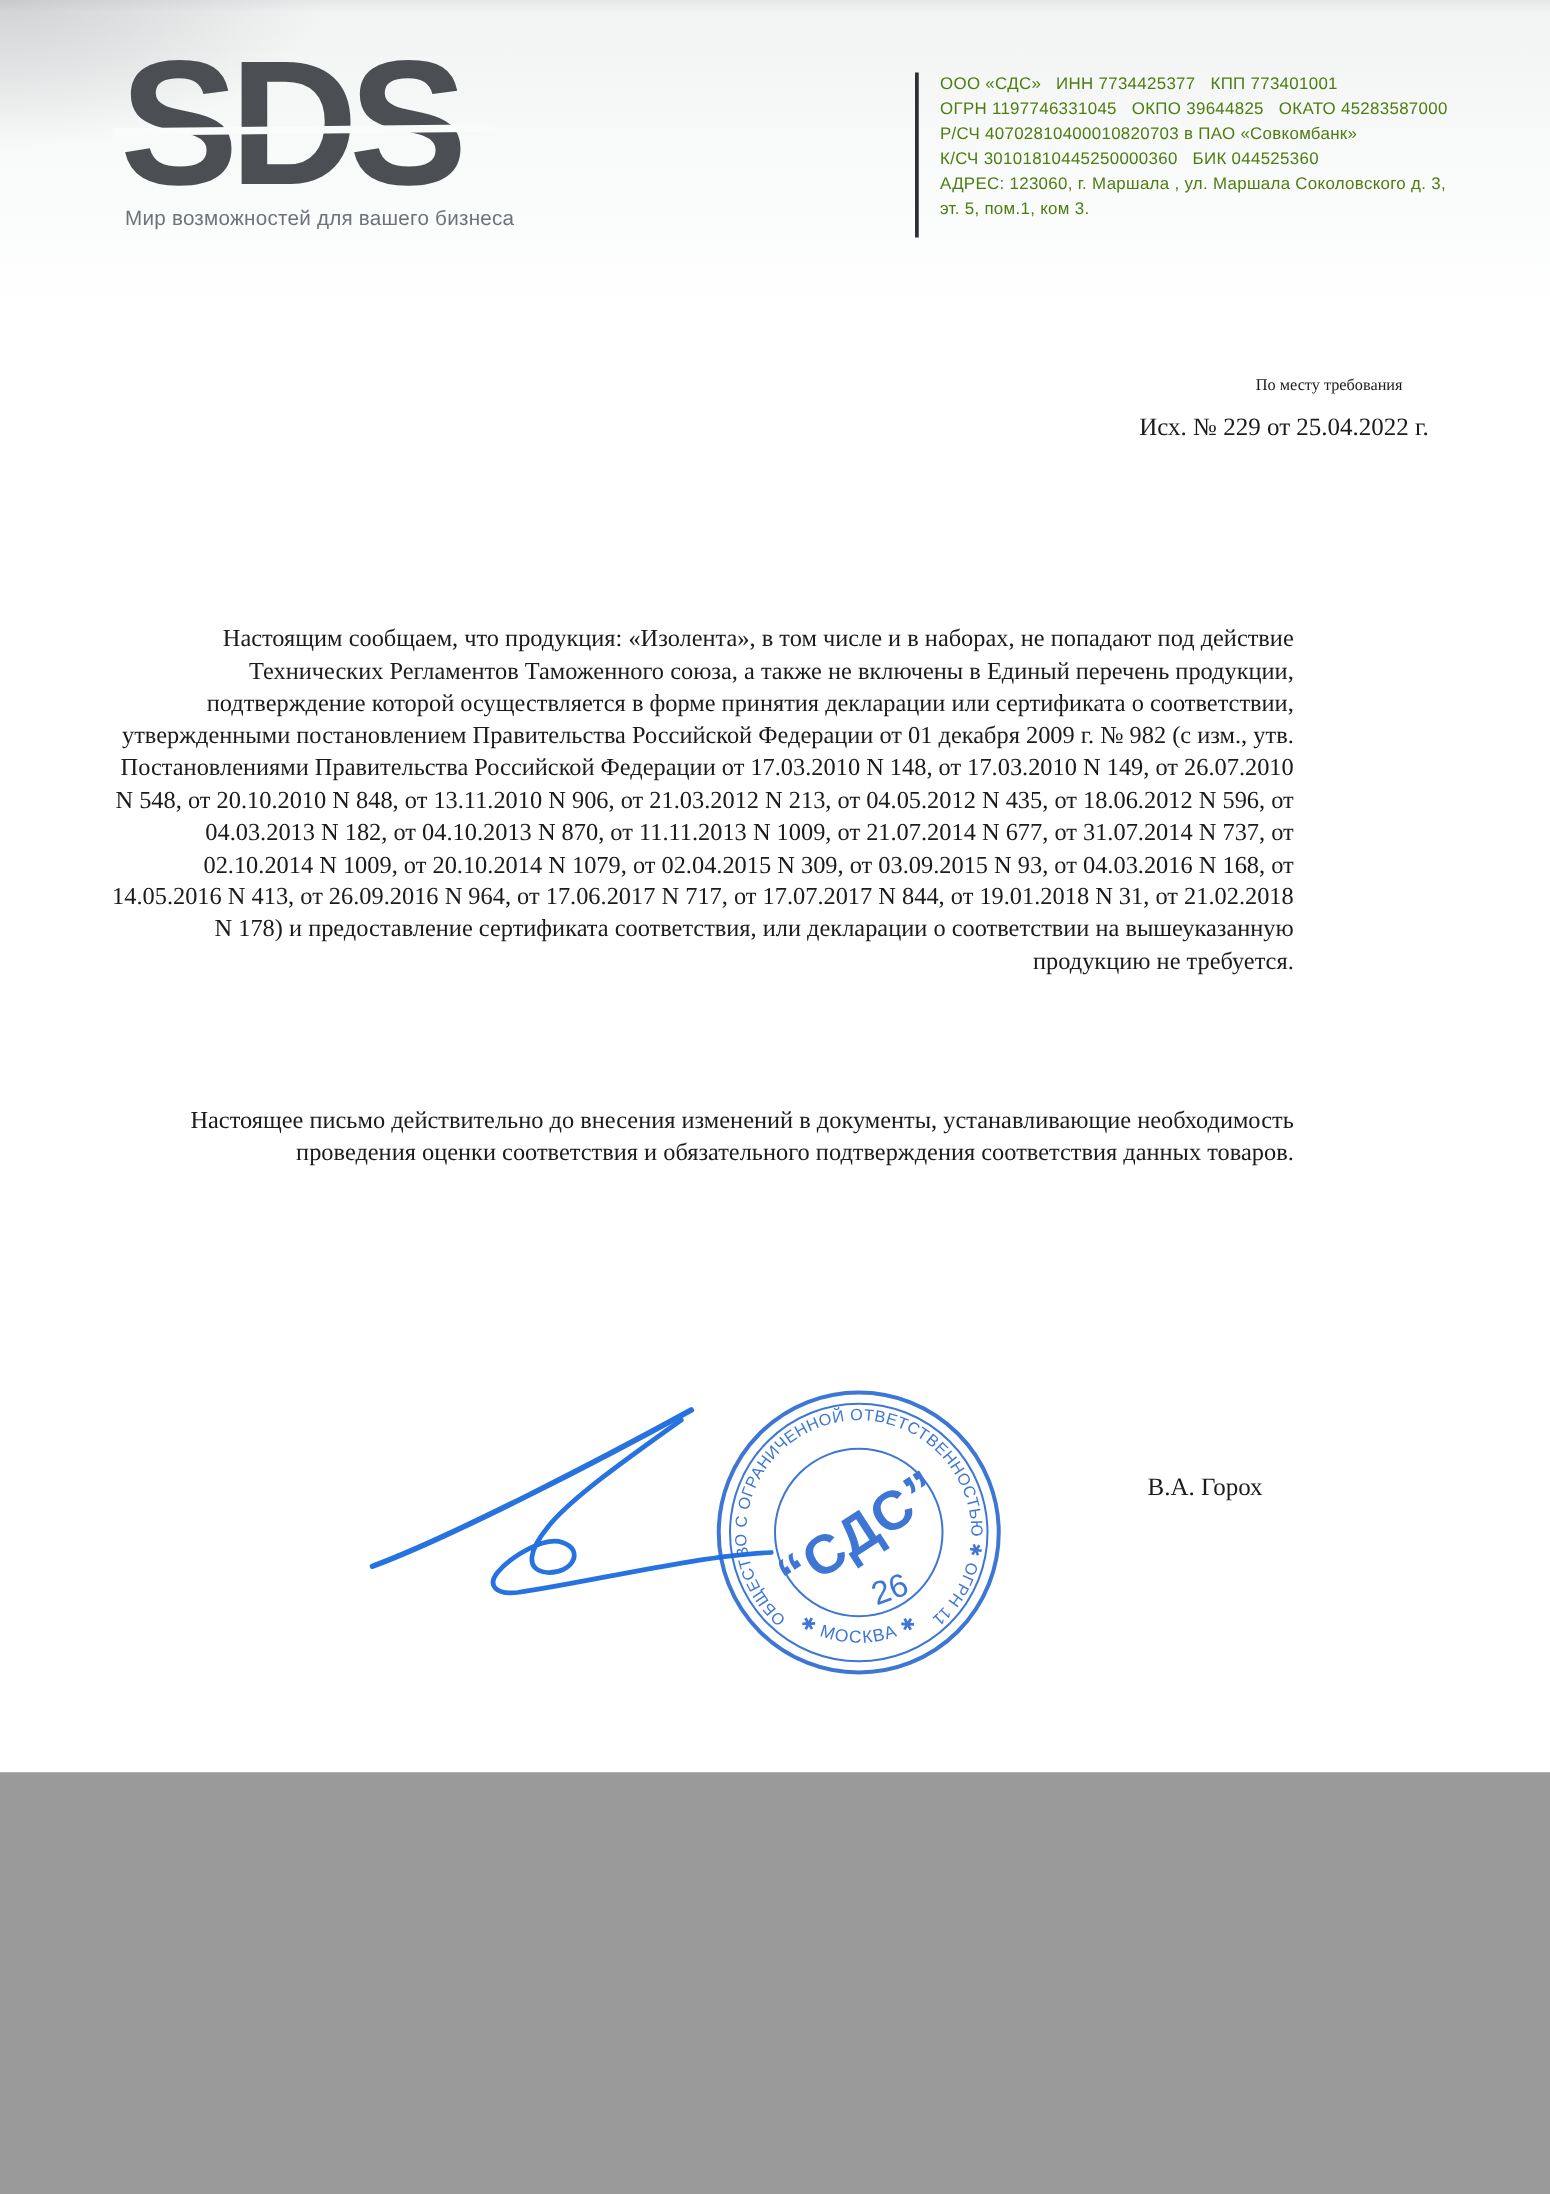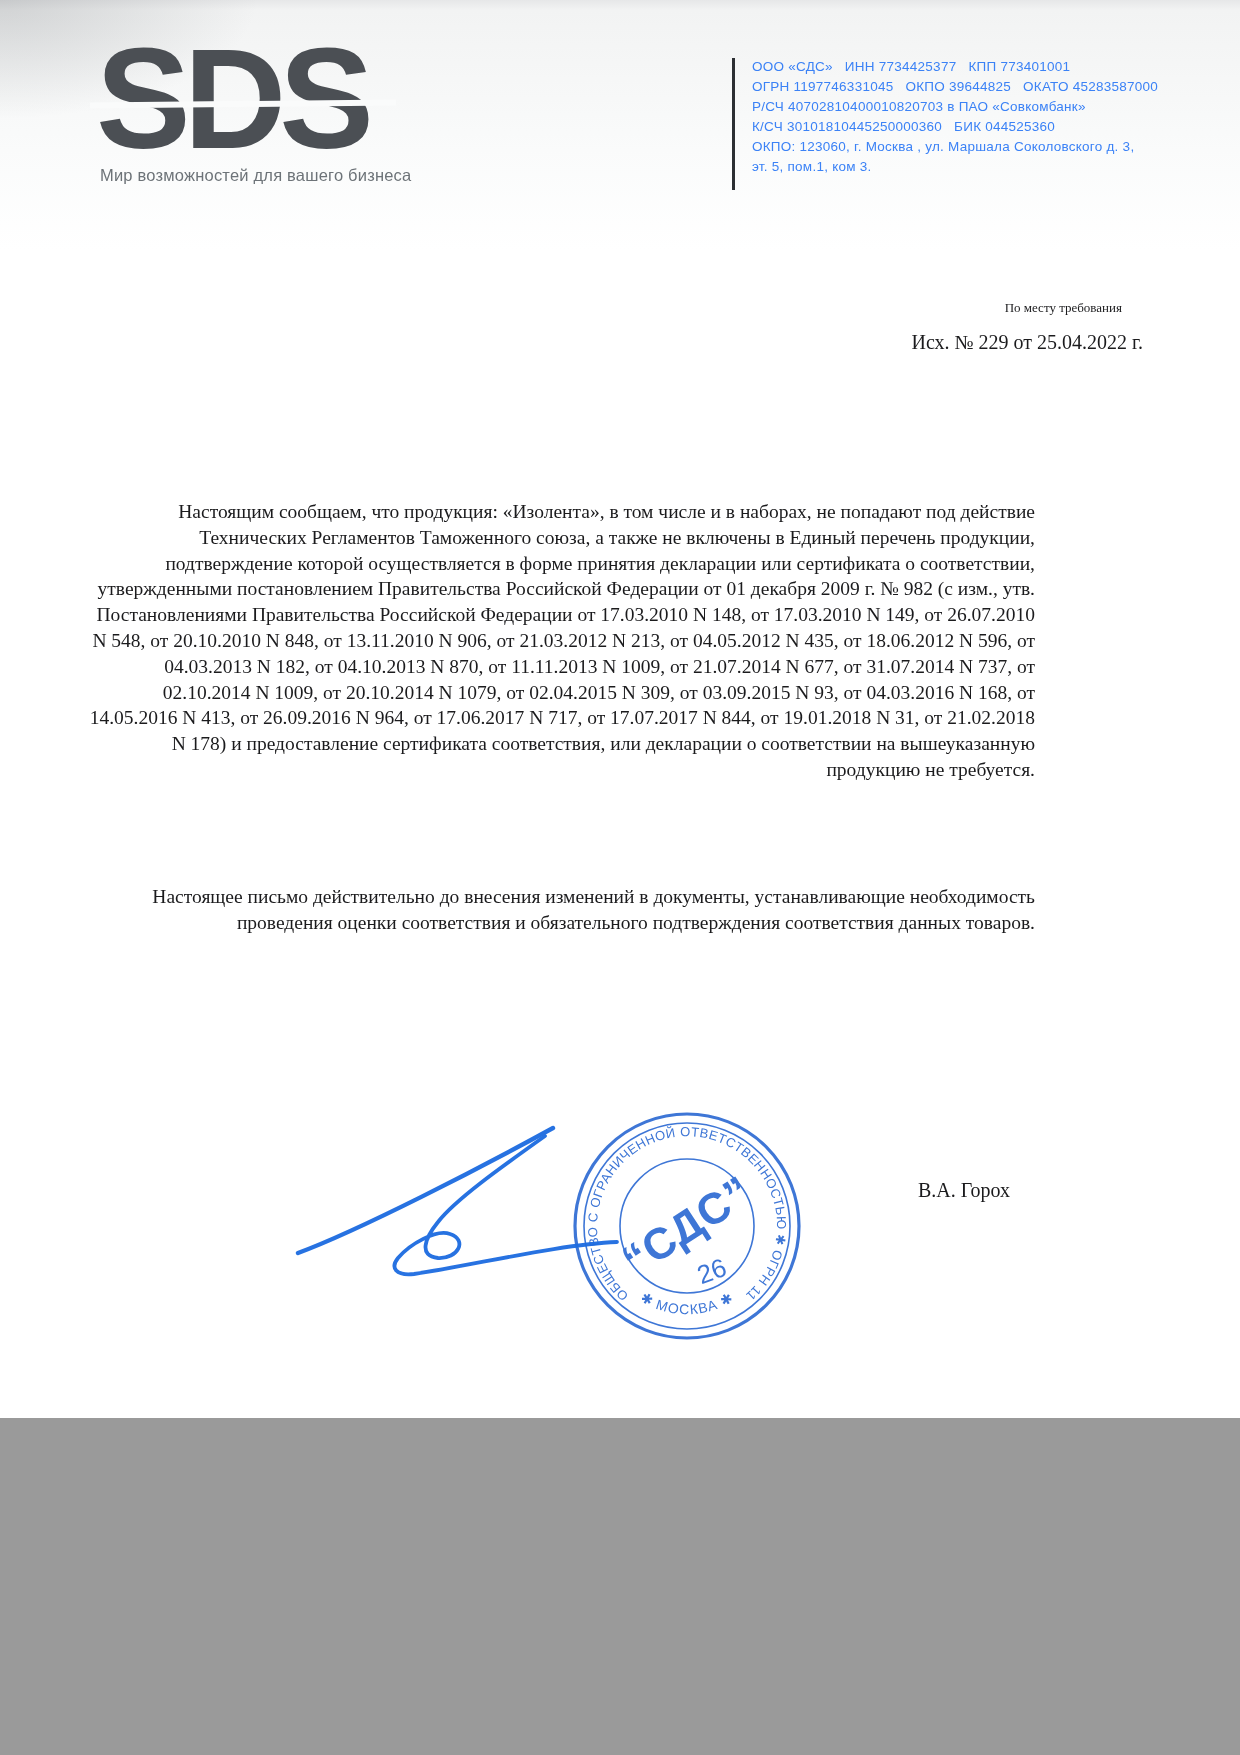--- a/index.html
+++ b/index.html
@@ -37,21 +37,21 @@
     font-family:"Liberation Sans", sans-serif;
     font-size:16.5px;color:#6d7378;letter-spacing:.2px;text-align:right;
   }
   .lh-divider{
     position:absolute;left:732px;top:58px;width:2.5px;height:132px;
     background:#2c2f33;
   }
   .details{
     position:absolute;left:752px;top:57px;
     font-family:"Liberation Sans", sans-serif;
-    font-size:13.5px;line-height:20px;color:#3b82f6;letter-spacing:.25px;
+    font-size:13.5px;line-height:20px;color:#4d7c0f;letter-spacing:.25px;
   }
   .details div{white-space:pre;}
   
   .addressee{
     position:absolute;right:118px;top:300px;
     font-size:13px;
   }
   .reference{
     position:absolute;right:97px;top:331px;
     font-size:20px;
@@ -98,21 +98,21 @@
   <div>
     <div class="logo">SDS</div>
     <div class="logo-slash"></div>
     <div class="tagline">Мир возможностей для вашего бизнеса</div>
     <div class="lh-divider"></div>
     <div class="details">
       <div>ООО «СДС»   ИНН 7734425377   КПП 773401001</div>
       <div>ОГРН 1197746331045   ОКПО 39644825   ОКАТО 45283587000</div>
       <div>Р/СЧ 40702810400010820703 в ПАО «Совкомбанк»</div>
       <div>К/СЧ 30101810445250000360   БИК 044525360</div>
-      <div>ОКПО: 123060, г. Москва , ул. Маршала Соколовского д. 3,</div>
+      <div>АДРЕС: 123060, г. Маршала , ул. Маршала Соколовского д. 3,</div>
       <div>эт. 5, пом.1, ком 3.</div>
     </div>
   </div>
 
   <div class="addressee">По месту требования</div>
   <div class="reference">Исх. № 229 от 25.04.2022 г.</div>
 
   <div class="para p1">Настоящим сообщаем, что продукция: «Изолента», в том числе и в наборах, не попадают под действие Технических Регламентов Таможенного союза, а также не включены в Единый перечень продукции, подтверждение которой осуществляется в форме принятия декларации или сертификата о соответствии, утвержденными постановлением Правительства Российской Федерации от 01 декабря 2009 г. № 982 (с изм., утв. Постановлениями Правительства Российской Федерации от 17.03.2010 N 148, от 17.03.2010 N 149, от 26.07.2010 N 548, от 20.10.2010 N 848, от 13.11.2010 N 906, от 21.03.2012 N 213, от 04.05.2012 N 435, от 18.06.2012 N 596, от 04.03.2013 N 182, от 04.10.2013 N 870, от 11.11.2013 N 1009, от 21.07.2014 N 677, от 31.07.2014 N 737, от 02.10.2014 N 1009, от 20.10.2014 N 1079, от 02.04.2015 N 309, от 03.09.2015 N 93, от 04.03.2016 N 168, от 14.05.2016 N 413, от 26.09.2016 N 964, от 17.06.2017 N 717, от 17.07.2017 N 844, от 19.01.2018 N 31, от 21.02.2018 N 178) и предоставление сертификата соответствия, или декларации о соответствии на вышеуказанную продукцию не требуется.</div>
   <div class="para p2">Настоящее письмо действительно до внесения изменений в документы, устанавливающие необходимость проведения оценки соответствия и обязательного подтверждения соответствия данных товаров.</div>
 

